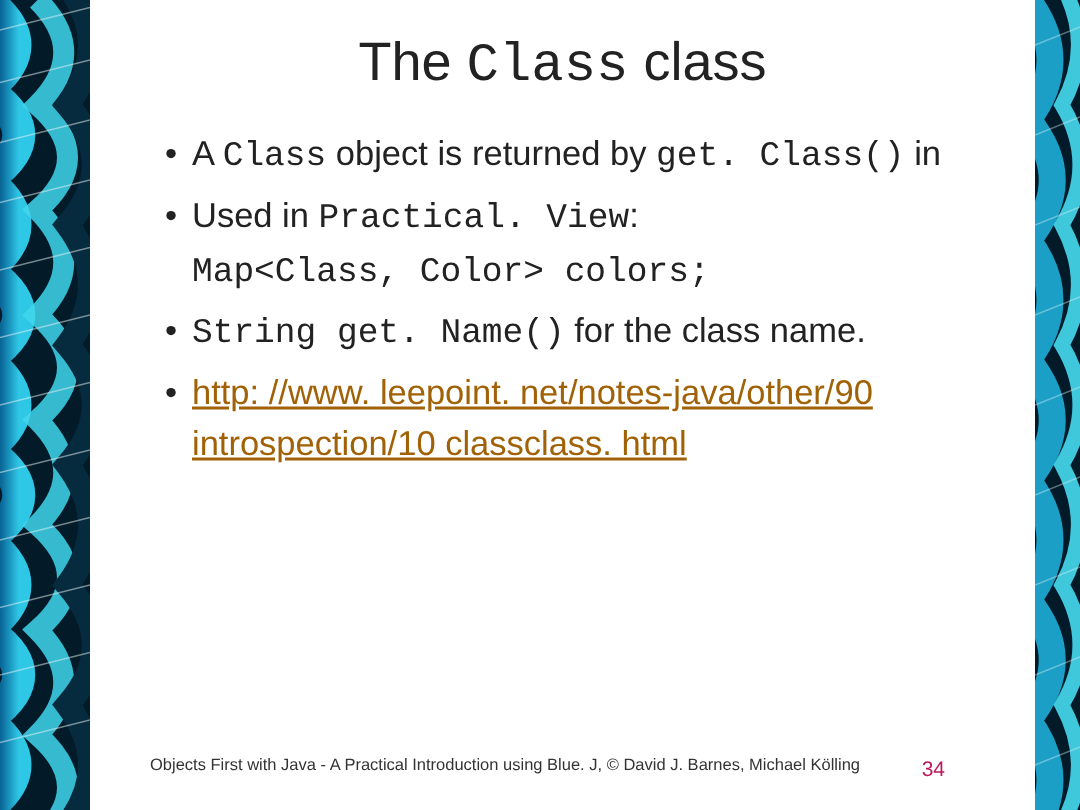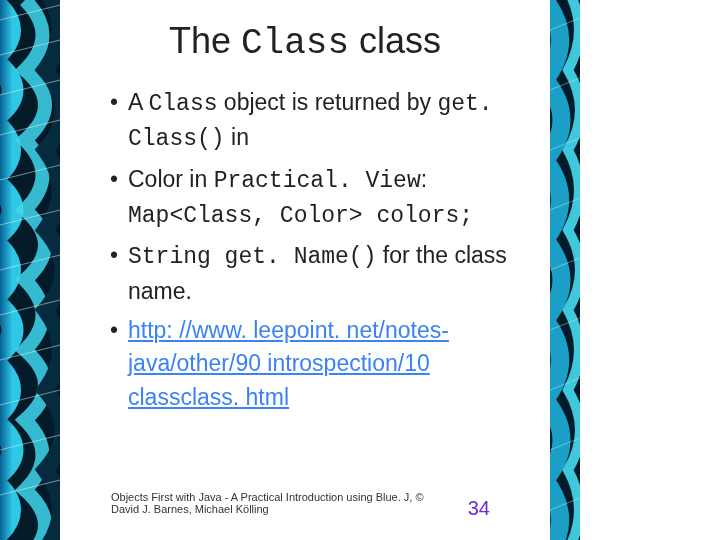--- a/index.html
+++ b/index.html
@@ -5,21 +5,21 @@
   html, body {
     margin: 0;
     padding: 0;
     width: 720px;
     height: 540px;
     overflow: hidden;
     font-family: Verdana, Geneva, sans-serif;
   }
   .slide {
     position: relative;
-    width: 580px;
+    width: 720px;
     height: 540px;
     background: #fff;
   }
   .bg-strip {
     position: absolute;
     top: 0;
     bottom: 0;
     overflow: hidden;
   }
   .bg-left {
@@ -71,39 +71,38 @@
     content: "•";
     position: absolute;
     left: 0;
     top: 0;
     color: #222;
   }
   .mono {
     font-family: "Courier New", Courier, monospace;
   }
   a.link {
-    color: #3b82f6;
+    color: #a16207;
     text-decoration: underline;
   }
   .footer {
     position: absolute;
-    left: 51px;
+    left: 40px;
     right: 60px;
     bottom: 20px;
     font-size: 11px;
     color: #333;
     display: flex;
     justify-content: space-between;
-    align-items: center;
+    align-items: flex-start;
     gap: 16px;
   }
   .page-num {
-    font-size: 20px;
-    color: #6d28d9;
-    margin-top: 12px;
+    font-size: 14px;
+    color: #be185d;
   }
 </style>
 </head>
 <body>
 
 <div class="slide">
 
   <div class="bg-strip bg-left">
     <svg class="feather-svg" width="60" height="540" viewBox="0 0 60 540">
       <defs>
@@ -158,21 +157,21 @@
   <div class="content">
     <h1 class="title">
       <span>The </span><span class="mono">Class</span><span> class</span>
     </h1>
 
     <ul class="bullets">
       <li>
         <span><span>A </span><span class="mono">Class</span><span> object is returned by </span><span class="mono">get. Class()</span><span> in </span></span><br>
       </li>
       <li>
-        <span><span>Color in </span><span class="mono">Practical. View</span><span>:</span></span><br>
+        <span><span>Used in </span><span class="mono">Practical. View</span><span>:</span></span><br>
         <span class="mono">Map&lt;Class, Color&gt; colors;</span>
       </li>
       <li>
         <span><span class="mono">String get. Name()</span><span> for the class name.</span></span>
       </li>
       <li>
         <a href="#" class="link">http: //www. leepoint. net/notes-java/other/90 introspection/10 classclass. html</a>
       </li>
     </ul>
 

